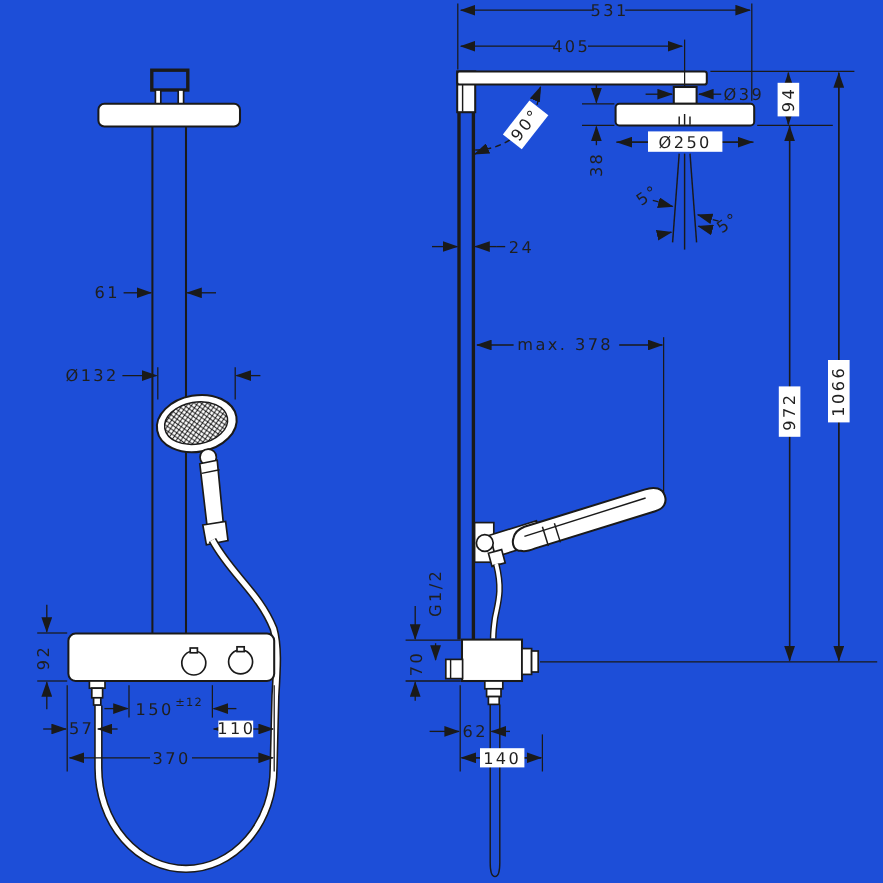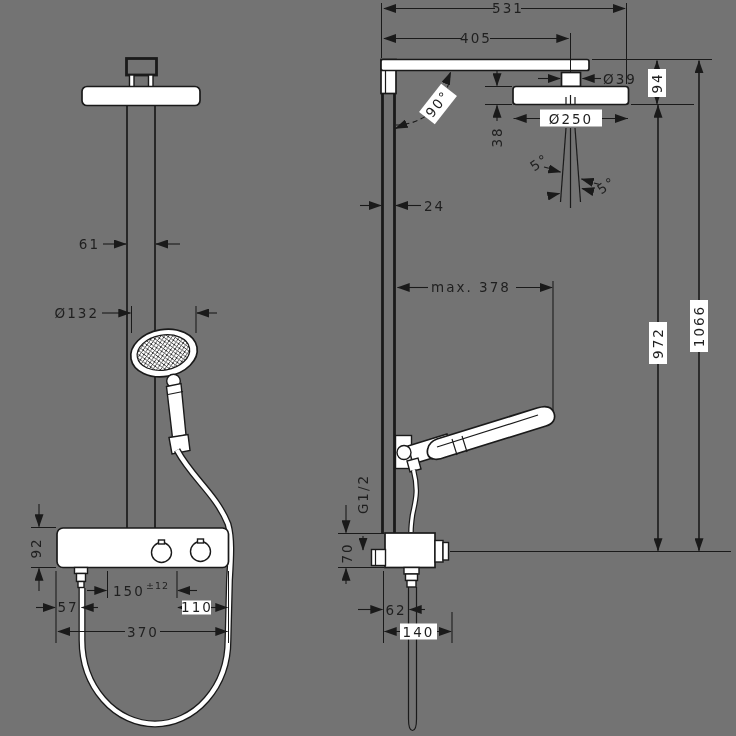--- a/index.html
+++ b/index.html
@@ -1,17 +1,17 @@
 <!DOCTYPE html>
 <html><head>
 <meta charset="utf-8">
 <style>
   html,body{margin:0;padding:0;background:#ffffff;}
   body{width:736px;height:736px;overflow:hidden;font-family:"DejaVu Sans",sans-serif;}
-  .canvas{width:736px;height:736px;background:#737373;position:relative;}
+  .canvas{width:736px;height:736px;background:#1d4ed8;position:relative;}
   svg{display:block;}
   svg text{fill:#1f1f1f;font-family:"DejaVu Sans",sans-serif;font-size:13.5px;letter-spacing:2px;}
   svg text.tol{font-size:9.5px;letter-spacing:1px;}
   .ln{stroke:#1a1a1a;fill:none;stroke-width:1.7;}
   .thick{stroke:#1a1a1a;fill:none;stroke-width:2.8;}
   .fillw{fill:#ffffff;stroke:#1a1a1a;stroke-width:1.7;}
   .fillw-t{fill:#ffffff;stroke:#1a1a1a;stroke-width:1.4;}
   .dim{stroke:#1a1a1a;fill:none;stroke-width:1.1;}
   .ext{stroke:#1a1a1a;fill:none;stroke-width:1.05;}
   .dash{stroke:#1a1a1a;fill:none;stroke-width:1.1;stroke-dasharray:5 3.5;}

